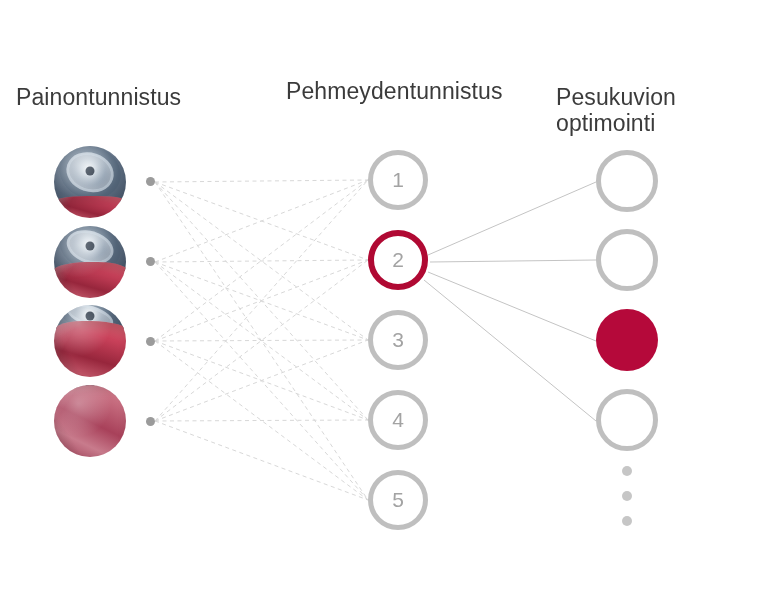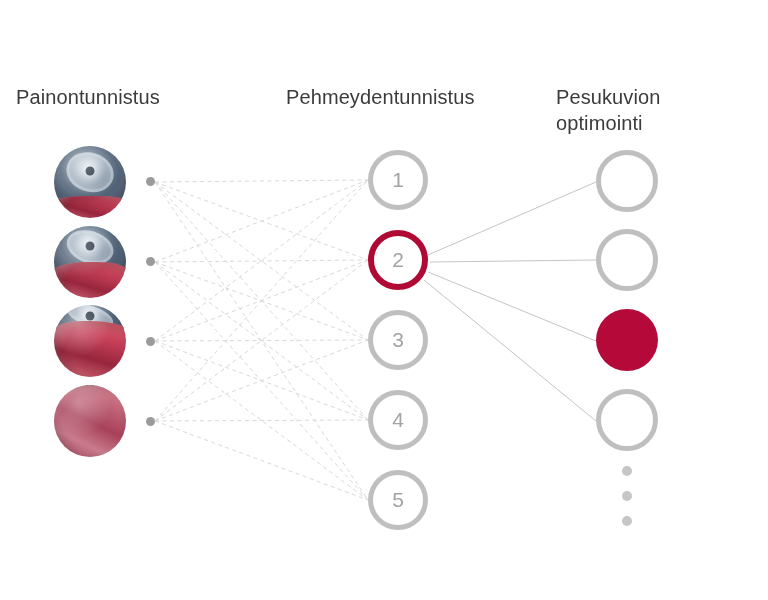--- a/index.html
+++ b/index.html
@@ -18,28 +18,28 @@
     position: relative;
     width: 768px;
     height: 600px;
     background: #ffffff;
   }
 
   
   .col-title {
     position: absolute;
     color: #3b3b3b;
-    font-size: 20px;
+    font-size: 23px;
     font-weight: 400;
     line-height: 26px;
     white-space: pre-line;
     letter-spacing: 0.1px;
   }
   #title-input  { left: 16px;  top: 84px;  text-align: left; }
-  #title-hidden { left: 286px; top: 84px;  text-align: left; }
+  #title-hidden { left: 286px; top: 78px;  text-align: left; }
   #title-output { left: 556px; top: 84px;  width: 160px; }
 
   
   #edges {
     position: absolute;
     left: 0; top: 0;
     width: 768px;
     height: 600px;
   }
 

